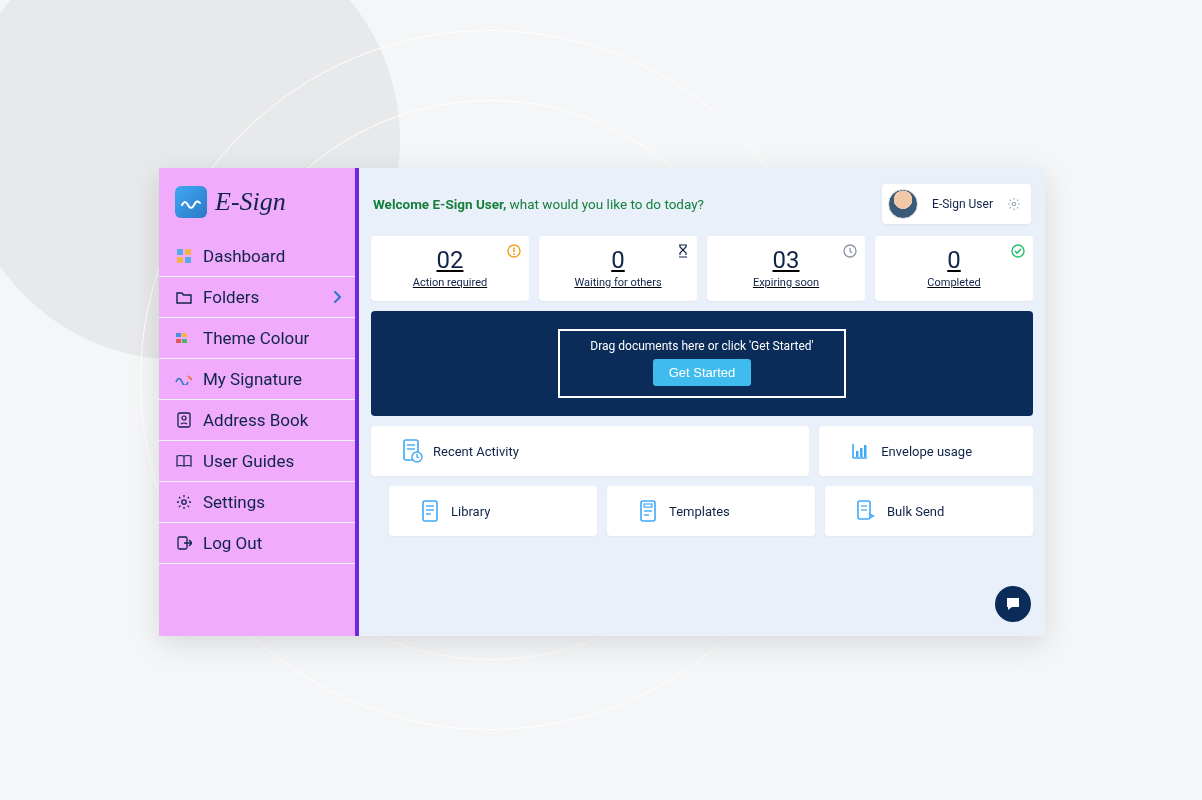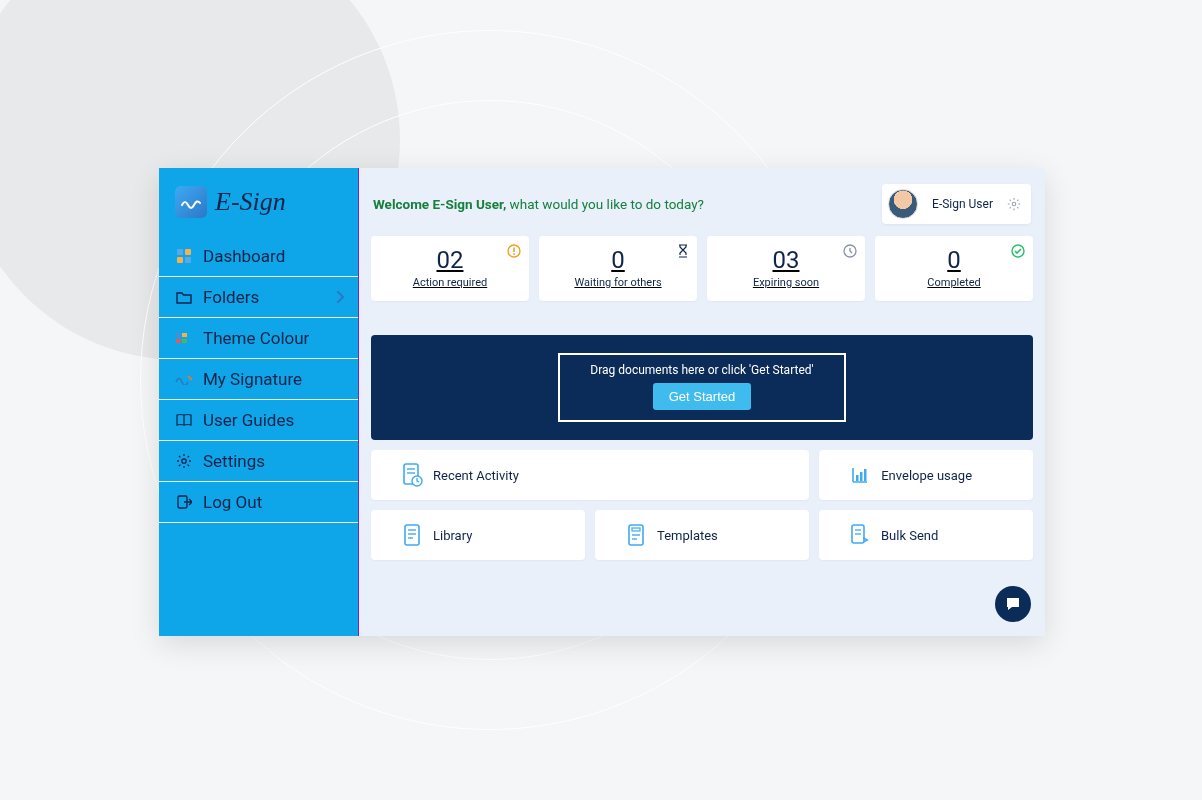--- a/index.html
+++ b/index.html
@@ -32,22 +32,22 @@
   left: 159px; top: 168px;
   width: 886px; height: 468px;
   background: #fff;
   border-radius: 6px;
   box-shadow: 0 8px 30px rgba(0,0,0,0.12);
   display: flex;
 }
 
 .sidebar {
   width: 200px;
-  background: #0ea5e9;
-  border-right: 1px solid #6d28d9;
+  background: #f0abfc;
+  border-right: 4px solid #6d28d9;
   display: flex;
   flex-direction: column;
   text-align: center;
 }
 .logo-area {
   padding: 18px 16px 18px 16px;
   display: flex;
   align-items: center;
   gap: 8px;
 }
@@ -141,21 +141,20 @@
 .stat-num { font-size: 24px; color: #10244a; font-weight: 400; }
 .stat-label { font-size: 11px; color: #10244a; margin-top: 2px; }
 .stat-icon { position: absolute; right: 8px; top: 8px; }
 
 .upload {
   background: #0b2b59;
   border-radius: 4px;
   padding: 18px 12px;
   display: flex;
   justify-content: center;
-  margin-top: 24px;
 }
 .dropzone {
   border: 2px solid #fff;
   padding: 8px 30px 10px 30px;
   text-align: center;
   color: #fff;
   font-size: 12px;
 }
 .btn-start {
   margin-top: 6px;
@@ -187,20 +186,21 @@
 }
 .card-icon {
   width: 22px; height: 26px;
   display: flex; align-items: center; justify-content: center;
 }
 
 .row3 {
   display: grid;
   grid-template-columns: repeat(3, 1fr);
   gap: 10px;
+  margin-left: 18px;
 }
 
 .chat-fab {
   position: absolute;
   right: 14px; bottom: 14px;
   width: 36px; height: 36px;
   background: #0b2b59;
   border-radius: 50%;
   display: flex; align-items: center; justify-content: center;
   cursor: pointer;
@@ -269,20 +269,30 @@
       <div class="nav-item">
         <span class="nav-icon">
           <svg width="18" height="12" viewBox="0 0 18 12">
               <path d="M1 9 Q4 2 7 9 T13 9" stroke="#2b78c5" stroke-width="1.6" fill="none"></path>
               <path d="M13 3 L17 7" stroke="#e07a3a" stroke-width="1.8"></path>
             </svg>
         </span>
         <span>My Signature</span>
       </div>
 
+      <div class="nav-item">
+        <span class="nav-icon">
+          <svg width="16" height="16" viewBox="0 0 16 16">
+              <rect x="2" y="1" width="12" height="14" rx="1.5" fill="none" stroke="#10244a" stroke-width="1.3"></rect>
+              <circle cx="8" cy="6" r="2" fill="none" stroke="#10244a" stroke-width="1.2"></circle>
+              <path d="M5 12 q3 -2 6 0" stroke="#10244a" stroke-width="1.2" fill="none"></path>
+            </svg>
+        </span>
+        <span>Address Book</span>
+      </div>
 
       <div class="nav-item">
         <span class="nav-icon">
           <svg width="16" height="14" viewBox="0 0 16 14">
               <path d="M1 2 q3 -1 7 0 v10 q-4 -1 -7 0 Z M8 2 q4 -1 7 0 v10 q-3 -1 -7 0" fill="none" stroke="#10244a" stroke-width="1.2"></path>
             </svg>
         </span>
         <span>User Guides</span>
       </div>
 

